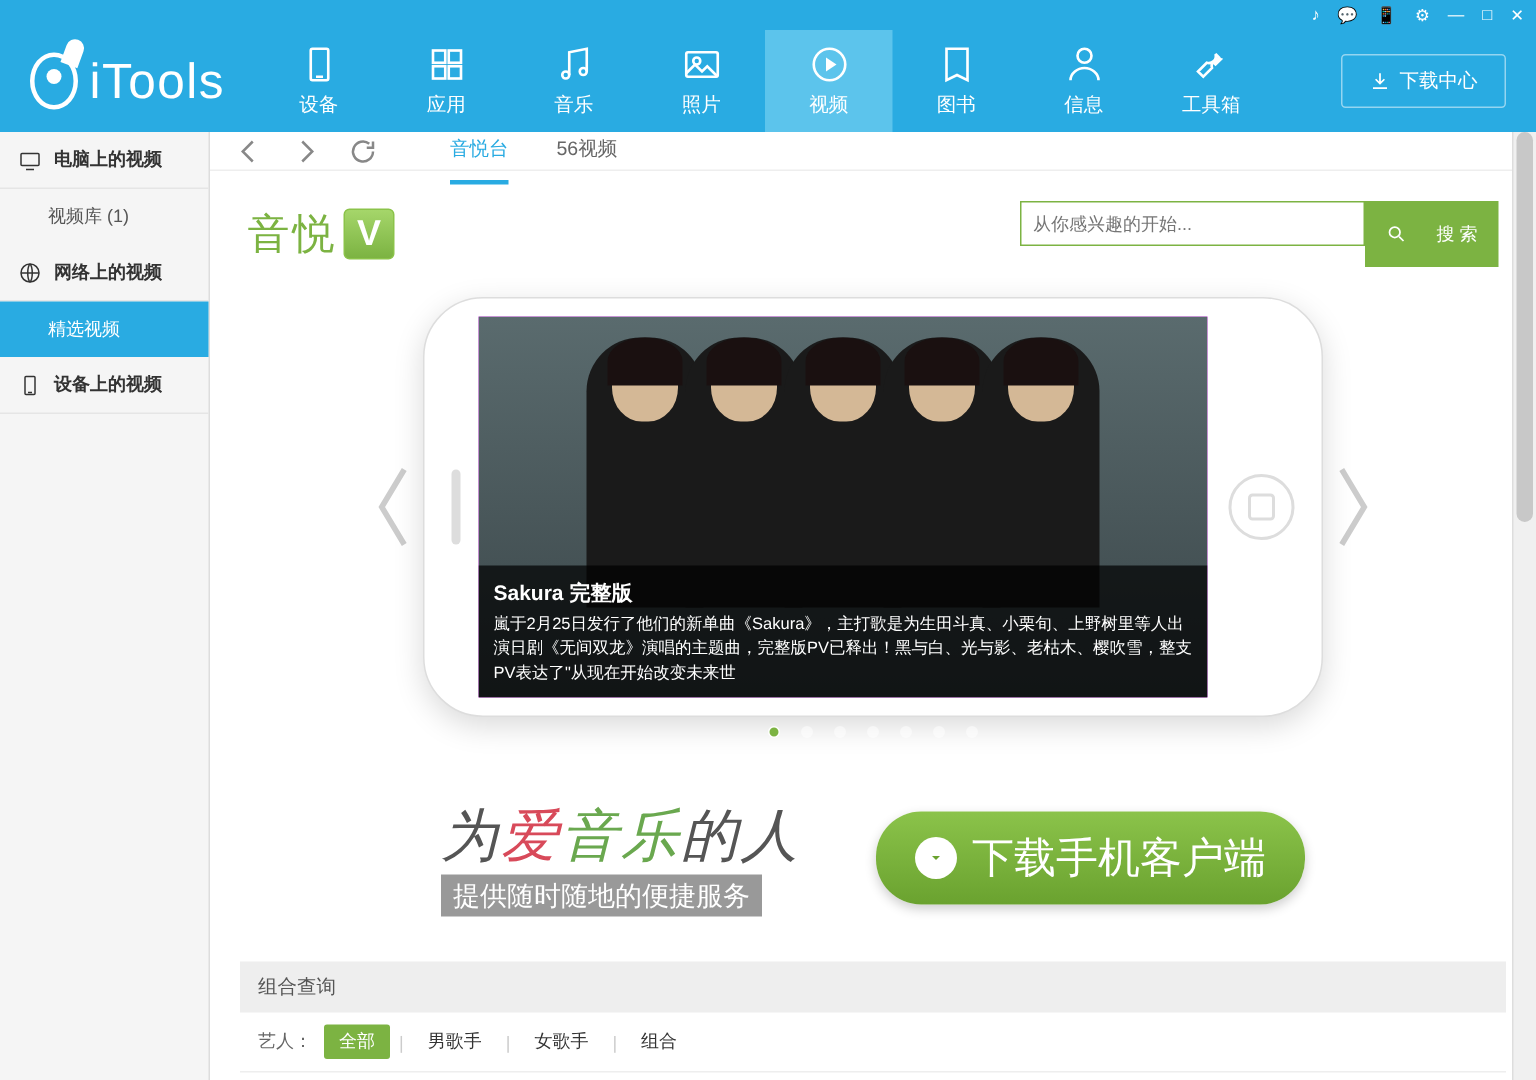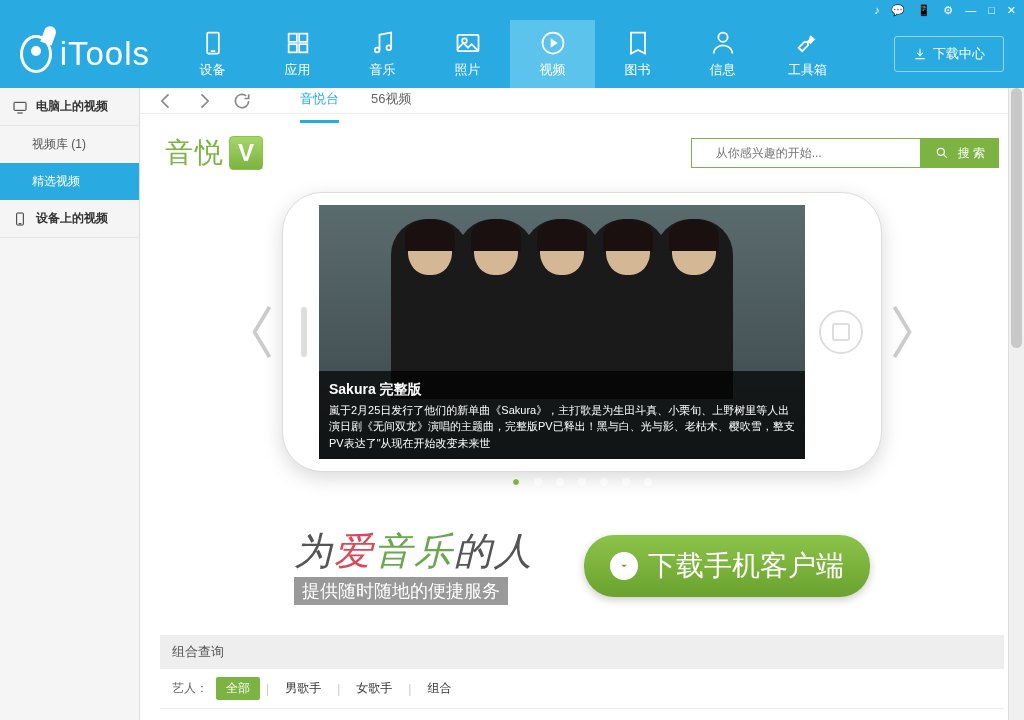--- a/index.html
+++ b/index.html
@@ -48,22 +48,22 @@
 
 .page-body { flex: 1; overflow: hidden; position: relative; padding: 10px 20px; }
 
 
 .brand-row { display: flex; align-items: center; justify-content: space-between; padding: 10px 5px 20px; }
 .brand { display: flex; align-items: center; gap: 2px; }
 .brand .cn { font-size: 28px; color: #7cb342; font-family: "KaiTi", serif; }
 .brand .v { width: 34px; height: 34px; background: linear-gradient(#a5d66a,#7cb342); border-radius: 4px; color: #fff; font-size: 24px; font-weight: bold; display: flex; align-items: center; justify-content: center; margin-left: 4px; border: 1px solid #8bc34a; }
 
 .searchbox { display: flex; }
-.searchbox input { width: 230px; height: 30px; border: 1px solid #7cb342; padding: 0 24px; font-size: 12px; outline: none; }
-.searchbox button { height: 30px; padding: 0 14px; background: #7cb342; border: none; color: #fff; font-size: 12px; cursor: pointer; display: flex; align-items: center; gap: 9px; }
+.searchbox input { width: 230px; height: 30px; border: 1px solid #7cb342; padding: 0 8px; font-size: 12px; outline: none; }
+.searchbox button { height: 44px; padding: 0 14px; background: #7cb342; border: none; color: #fff; font-size: 12px; cursor: pointer; display: flex; align-items: center; gap: 20px; }
 .searchbox button svg { width: 14px; height: 14px; fill: #fff; }
 
 
 .carousel-wrap { position: relative; display: flex; align-items: center; justify-content: center; }
 .arrow { width: 40px; height: 80px; cursor: pointer; display: flex; align-items: center; justify-content: center; }
 .arrow svg { width: 30px; height: 60px; fill: none; stroke: #ccc; stroke-width: 3; }
 
 .phone { width: 600px; height: 280px; background: #fff; border: 1px solid #ddd; border-radius: 40px; box-shadow: 0 6px 20px rgba(0,0,0,0.15); display: flex; align-items: center; padding: 12px 18px; position: relative; }
 .phone-speaker { width: 6px; height: 50px; background: #ddd; border-radius: 3px; margin-right: 12px; }
 .phone-screen { flex: 1; height: 100%; background: #d946ef; position: relative; overflow: hidden; }
@@ -203,20 +203,27 @@
       <div class="side-header">
         <svg viewBox="0 0 24 24">
             <rect x="3" y="5" width="18" height="12" rx="1"></rect>
             <line x1="8" y1="21" x2="16" y2="21"></line>
           </svg>
         <span>电脑上的视频</span>
       </div>
       <div class="side-item">视频库 (1)</div>
     </div>
     <div class="side-section">
+      <div class="side-header">
+        <svg viewBox="0 0 24 24">
+            <circle cx="12" cy="12" r="9"></circle>
+            <path d="M3 12h18M12 3c3 3 3 15 0 18M12 3c-3 3-3 15 0 18"></path>
+          </svg>
+        <span>网络上的视频</span>
+      </div>
       <div class="side-item selected">精选视频</div>
     </div>
     <div class="side-section">
       <div class="side-header">
         <svg viewBox="0 0 24 24">
             <rect x="7" y="3" width="10" height="18" rx="1"></rect>
             <line x1="10" y1="19" x2="14" y2="19"></line>
           </svg>
         <span>设备上的视频</span>
       </div>

